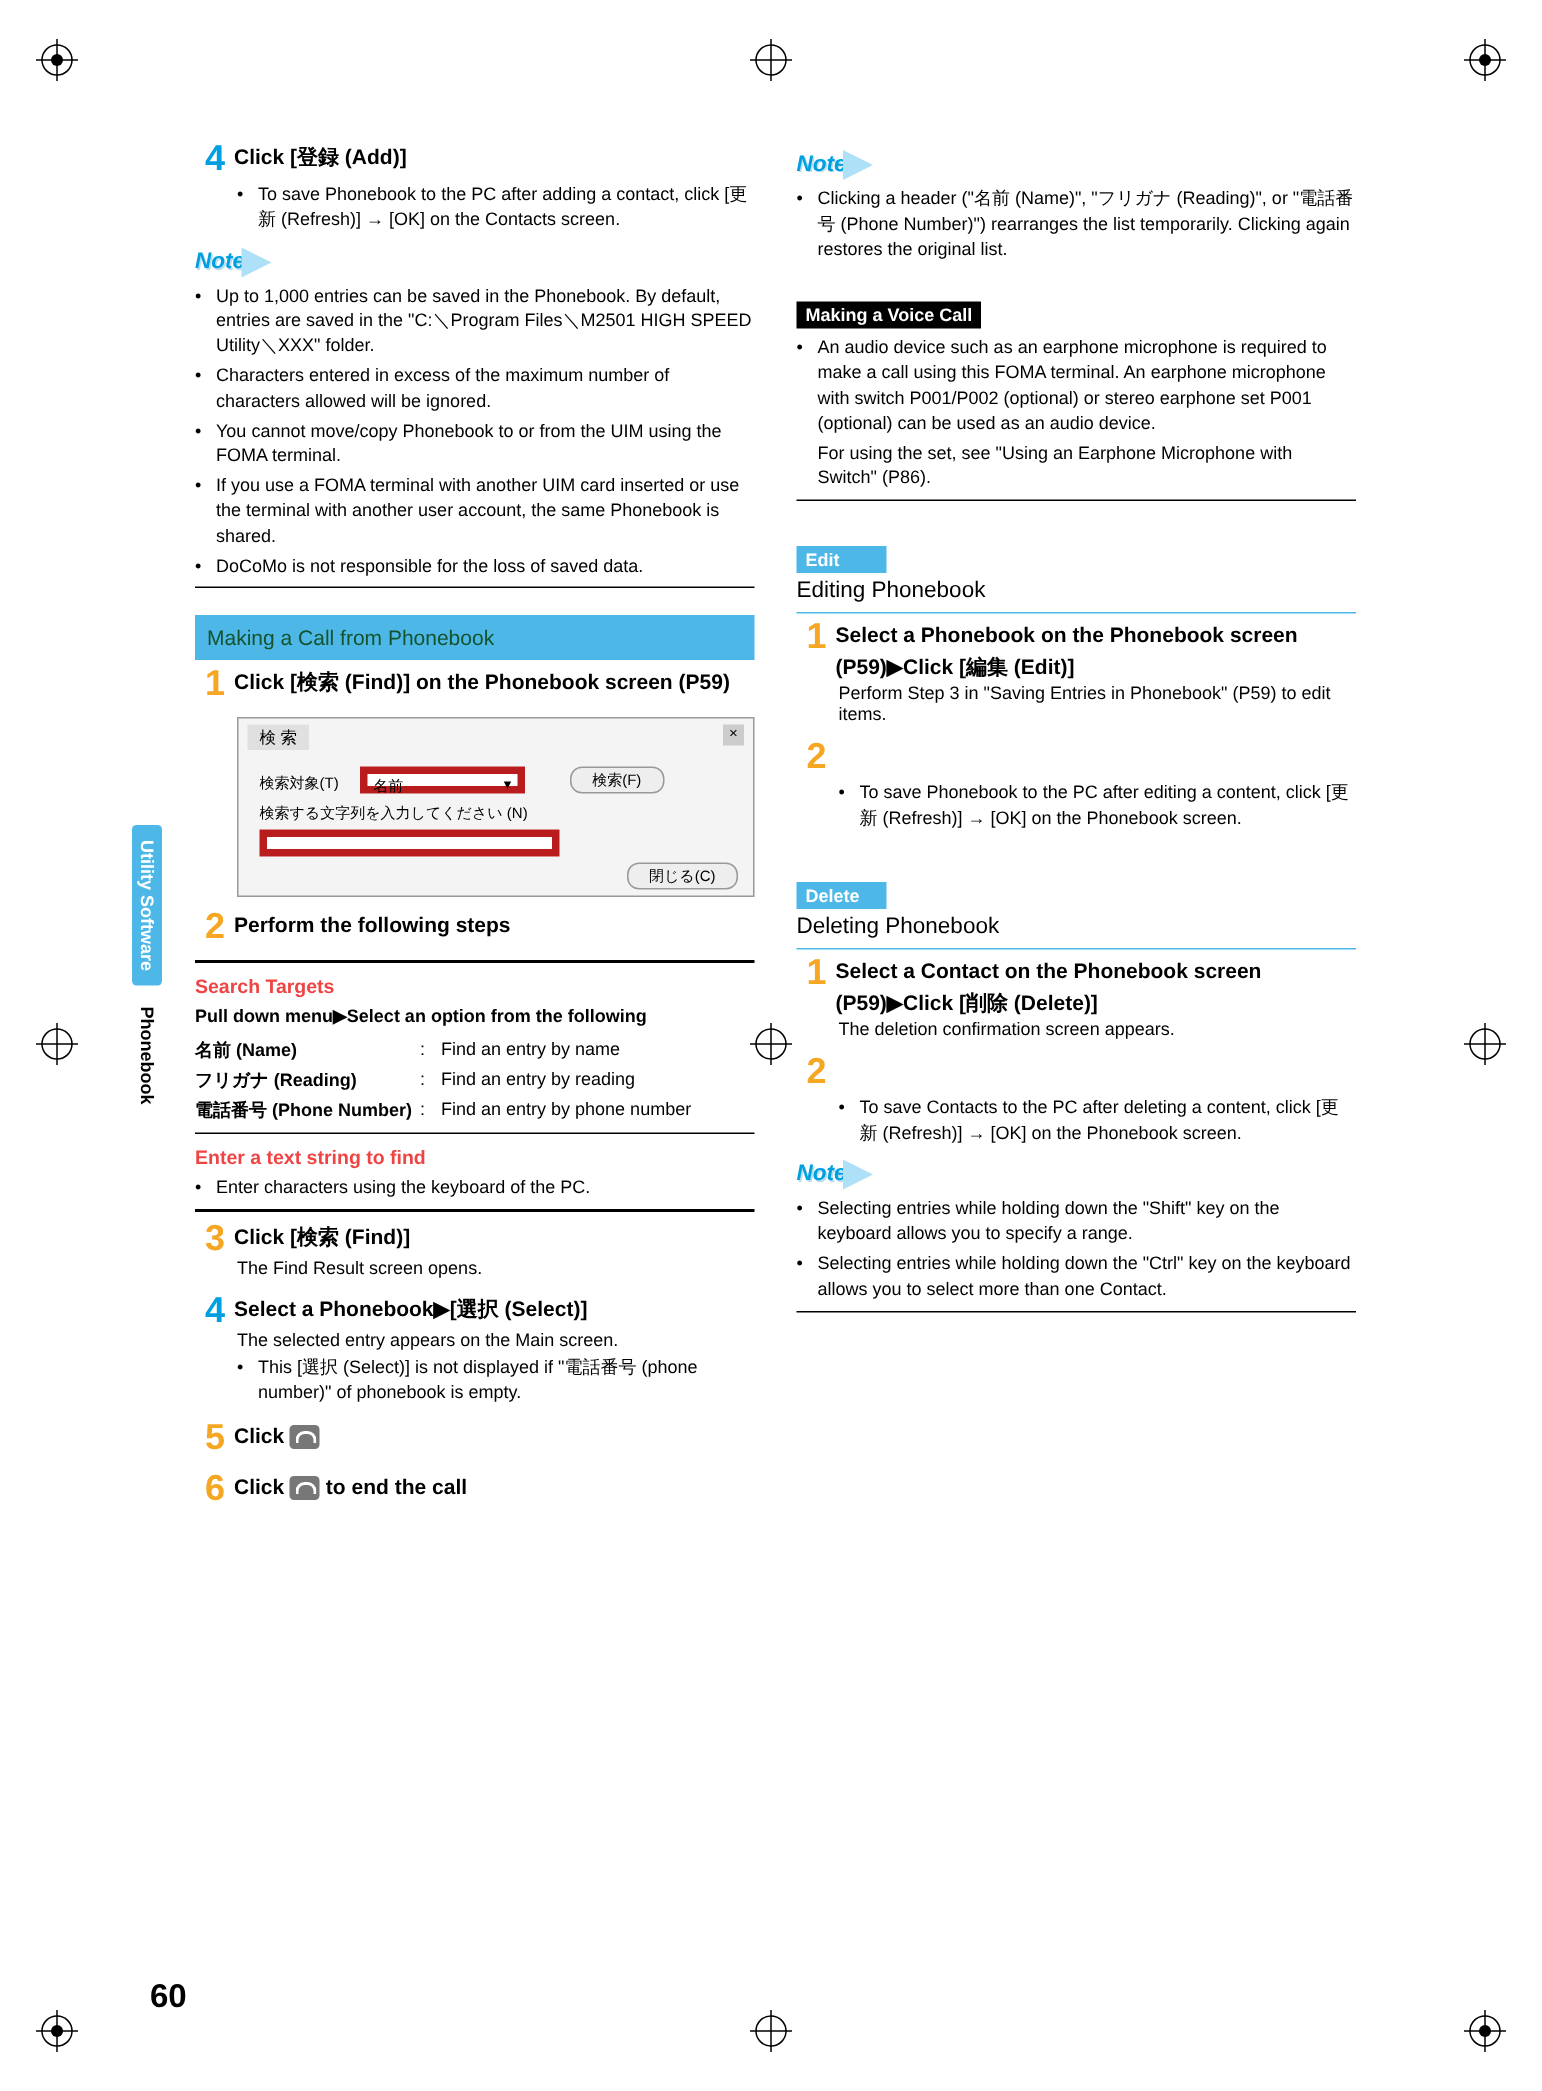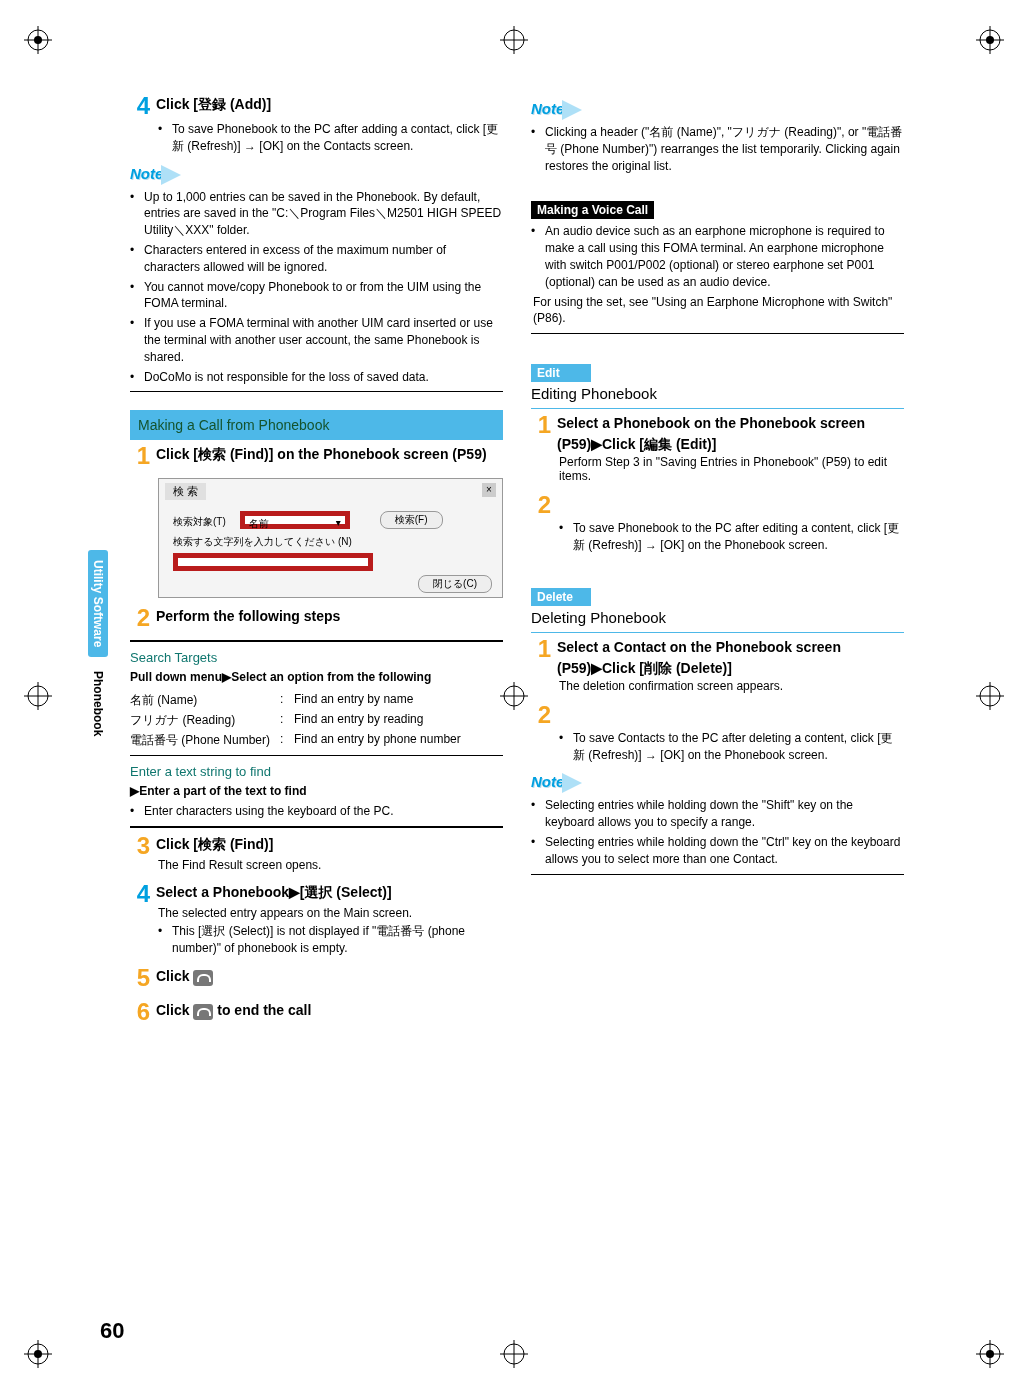--- a/index.html
+++ b/index.html
@@ -20,26 +20,26 @@
 .bul{display:flex;font-size:12px;margin:3px 0;line-height:1.4}
 .bul .dot{width:14px;flex-shrink:0}
 .note-label{color:#00A0E0;font-weight:bold;font-style:italic;font-size:15px;margin:10px 0 4px;text-shadow:1px 1px 0 #bde}
 .chev{display:inline-block;width:0;height:0;border-left:20px solid #aee0f7;border-top:10px solid transparent;border-bottom:10px solid transparent;vertical-align:middle;margin-left:-2px}
 .section-bar{background:#4DB8E8;color:#fff;font-size:14px;padding:5px 8px;margin:18px 0 2px}
 .sub-bar{background:#4DB8E8;color:#fff;font-size:12px;font-weight:bold;padding:2px 6px;display:inline-block;margin-top:24px;min-width:60px}
 .sub-bar.black{background:#000}
 .sub-title{font-size:15px;padding:3px 0 6px;border-bottom:1px solid #4DB8E8;margin-bottom:4px}
 .hr{border:none;border-top:1px solid #000;margin:6px 0}
 .hr.thick{border-top:2px solid #000}
-.blue-head{color:#0f766e;font-weight:normal;font-size:13px;margin:8px 0 4px}
+.blue-head{color:#ef4444;font-weight:bold;font-size:13px;margin:8px 0 4px}
 .small{font-size:12px;line-height:1.4}
 .small b{font-weight:bold}
 .tbl{font-size:12px;margin:6px 0}
 .tbl .row{display:flex;margin:3px 0}
-.tbl .c1{width:150px;font-weight:normal}
+.tbl .c1{width:150px;font-weight:bold}
 .tbl .c2{width:14px}
 .tbl .c3{flex:1}
 .img-box{border:1px solid #999;background:#f4f4f4;padding:8px;margin:8px 0 8px 28px;font-size:11px;position:relative;height:120px}
 .img-title{position:absolute;left:6px;top:4px;background:#e0e0e0;padding:1px 8px;font-size:11px}
 .img-x{position:absolute;right:6px;top:4px;width:14px;height:14px;background:#ccc;text-align:center;line-height:14px;font-size:10px}
 .img-row{position:absolute;left:14px;display:flex;align-items:flex-end;font-size:10px}
 .img-field{background:#fff;border:5px solid #b91c1c;height:18px;display:inline-block}
 .img-btn{background:#eee;border:1px solid #999;padding:1px 14px;font-size:10px;border-radius:8px}
 .pagenum{position:absolute;left:100px;bottom:50px;font-size:22px;font-weight:bold}
 .reg{position:absolute;width:28px;height:28px}
@@ -203,21 +203,20 @@
             <span class="c3">Find an entry by reading</span>
           </div>
     <div class="row">
             <span class="c1">電話番号 (Phone Number)</span>
             <span class="c2">:</span>
             <span class="c3">Find an entry by phone number</span>
           </div>
   </div>
   <hr class="hr">
   <div class="blue-head">Enter a text string to find</div>
-  <div class="small"><b>▶Enter a part of the text to find</b></div>
   <div class="bul">
           <span class="dot">•</span>
           <span>Enter characters using the keyboard of the PC.</span>
         </div>
   <hr class="hr thick">
 
   <div class="step">
     <div class="step-head">
             <span class="stepnum orange">3</span>
             <span class="txt">Click [検索 (Find)]</span>
@@ -256,21 +255,21 @@
   <div class="bul">
           <span class="dot">•</span>
           <span>Clicking a header ("名前 (Name)", "フリガナ (Reading)", or "電話番号 (Phone Number)") rearranges the list temporarily. Clicking again restores the original list.</span>
         </div>
 
   <div class="sub-bar black">Making a Voice Call</div>
   <div class="bul" style="margin-top:4px">
           <span class="dot">•</span>
           <span>An audio device such as an earphone microphone is required to make a call using this FOMA terminal. An earphone microphone with switch P001/P002 (optional) or stereo earphone set P001 (optional) can be used as an audio device.</span>
         </div>
-  <div class="small" style="margin-left:2px">For using the set, see "Using an Earphone Microphone with Switch" (P86).</div>
+  <div class="small" style="margin-left:14px">For using the set, see "Using an Earphone Microphone with Switch" (P86).</div>
   <hr class="hr">
 
   <div class="sub-bar">Edit</div>
   <div class="sub-title">Editing Phonebook</div>
   <div class="step">
     <div class="step-head">
             <span class="stepnum orange">1</span>
             <span class="txt">Select a Phonebook on the Phonebook screen (P59)▶Click [編集 (Edit)]</span>
           </div>
     <div class="step-body">Perform Step 3 in "Saving Entries in Phonebook" (P59) to edit items.</div>

